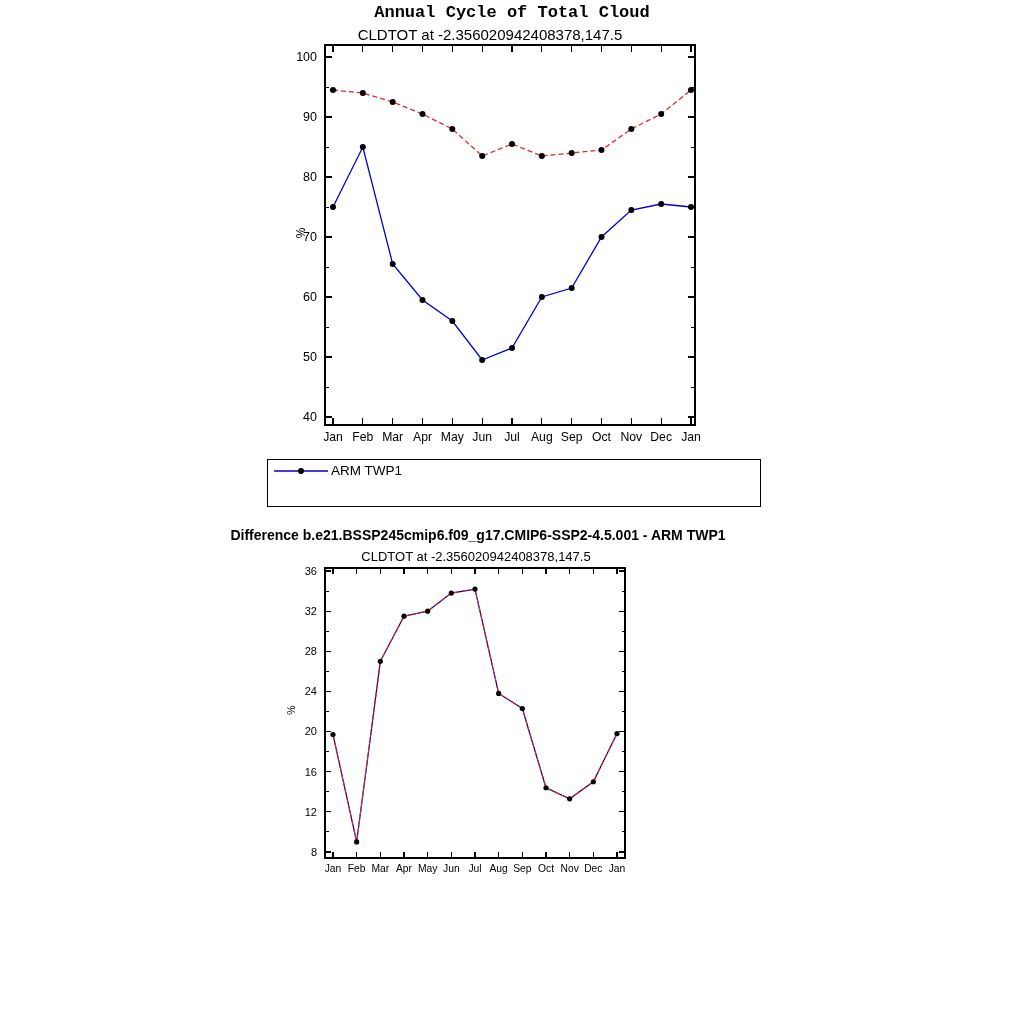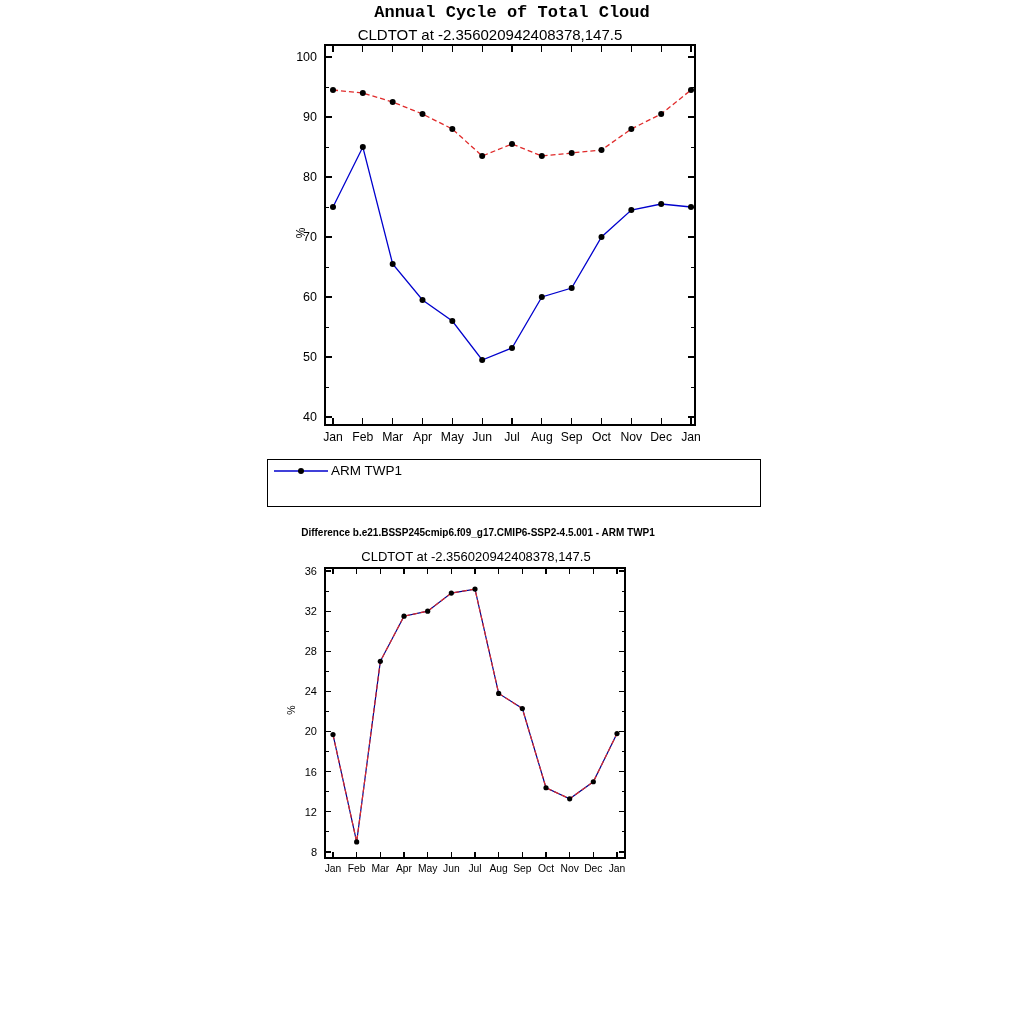--- a/index.html
+++ b/index.html
@@ -8,21 +8,21 @@
   .abs { position:absolute; color:#000; }
   #plots { position:absolute; left:0; top:0; }
   svg text { font-family:"Liberation Sans","DejaVu Sans",sans-serif; fill:#000; }
   .title-top { left:262px; top:3px; width:500px; text-align:center; font-size:17px; font-weight:bold;font-family:Liberation Mono, monospace; }
   .subtitle-top { left:290px; top:26px; width:400px; text-align:center; font-size:15px; }
   .ylabel-top { left:296px; top:226px; font-size:12px; transform:rotate(-90deg); }
   .legend { left:267px; top:459px; width:494px; height:48px; border:1px solid #000; padding:3px 0 0 5px; background:#fff; }
   .legend-row { display:flex; height:21px; }
   .legend-sample { width:56px; height:16px; display:inline-block; flex:0 0 56px; }
   .legend-label { font-size:13.5px; margin-left:2px; white-space:nowrap; }
-  .title-bottom { left:225px; top:527px; width:506px; text-align:center; font-size:10px; font-weight:bold; }
+  .title-bottom { left:225px; top:527px; width:506px; text-align:center; font-size:14px; font-weight:bold; }
   .subtitle-bottom { left:320px; top:549px; width:312px; text-align:center; font-size:13px; }
   .ylabel-bottom { left:286px; top:704px; font-size:10.5px; transform:rotate(-90deg); }
 </style>
 </head>
 <body>
 
 <div class="page">
 
   <div class="abs title-top">Annual Cycle of Total Cloud</div>
   <div class="abs subtitle-top">CLDTOT at -2.356020942408378,147.5</div>

